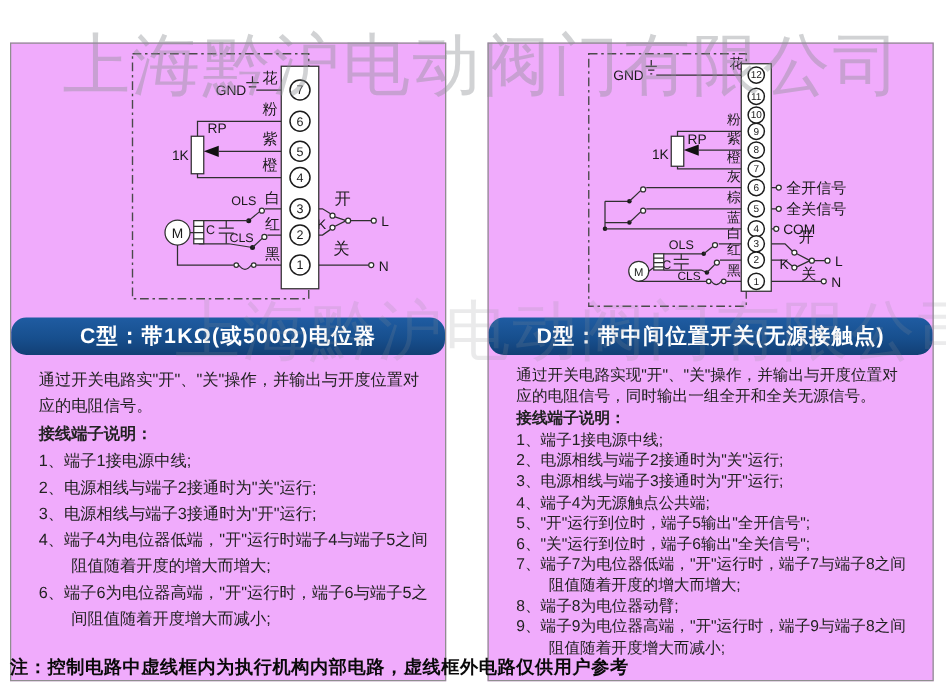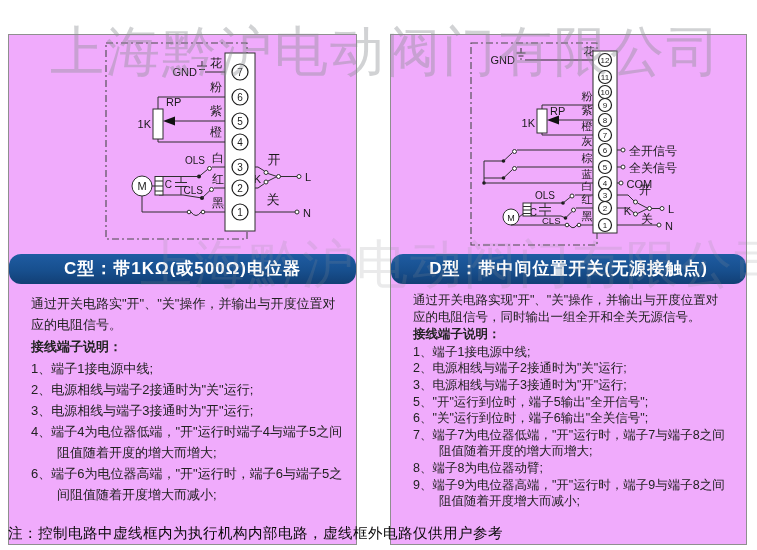--- a/index.html
+++ b/index.html
@@ -25,21 +25,21 @@
     position:absolute;left:0;right:0;top:252px;bottom:0;
     color:#222;padding:6px 10px 0 22px;
   }
   .panel.left .textarea{font-size:13px;line-height:21px;}
   .panel.right .textarea{font-size:12.5px;line-height:16.6px;padding-top:5px;}
   .intro{margin:0 6px 0 0;}
   .heading{font-weight:bold;margin:1px 0;}
   .item{padding-left:26px;text-indent:-26px;}
   .footnote{
     position:absolute;left:8px;top:524px;width:740px;
-    font-weight:normal;font-size:14.5px;color:#0a0a0a;letter-spacing:0.5px;
+    font-weight:bold;font-size:14.5px;color:#0a0a0a;letter-spacing:0.5px;
   }
   .wm{
     position:absolute;white-space:nowrap;pointer-events:none;z-index:40;
     color:#8e9196;font-size:54px;letter-spacing:2px;font-weight:400;font-family:Liberation Mono, monospace;
   }
   .wm1{left:50px;top:16px;opacity:0.40;}
   .wm2{left:140px;top:230px;opacity:0.18;font-size:52px;}
   
   svg .wire{stroke:#2f2f2f;stroke-width:1;fill:none;}
   svg .dash{stroke:#4a4a4a;stroke-width:1.1;fill:none;stroke-dasharray:7 3 2 3;}
@@ -275,20 +275,21 @@
   </svg>
   <div class="titlebar">
     <span>D型：带中间位置开关(无源接触点)</span>
   </div>
   <div class="textarea">
     <p class="intro">通过开关电路实现"开"、"关"操作，并输出与开度位置对应的电阻信号，同时输出一组全开和全关无源信号。</p>
     <p class="heading">接线端子说明：</p>
     <div class="item">1、端子1接电源中线;</div>
     <div class="item">2、电源相线与端子2接通时为"关"运行;</div>
     <div class="item">3、电源相线与端子3接通时为"开"运行;</div>
+    <div class="item">4、端子4为无源触点公共端;</div>
     <div class="item">5、"开"运行到位时，端子5输出"全开信号";</div>
     <div class="item">6、"关"运行到位时，端子6输出"全关信号";</div>
     <div class="item">7、端子7为电位器低端，"开"运行时，端子7与端子8之间阻值随着开度的增大而增大;</div>
     <div class="item">8、端子8为电位器动臂;</div>
     <div class="item">9、端子9为电位器高端，"开"运行时，端子9与端子8之间阻值随着开度增大而减小;</div>
   </div>
 </section>
 
 <div class="footnote">注：控制电路中虚线框内为执行机构内部电路，虚线框外电路仅供用户参考</div>
 

